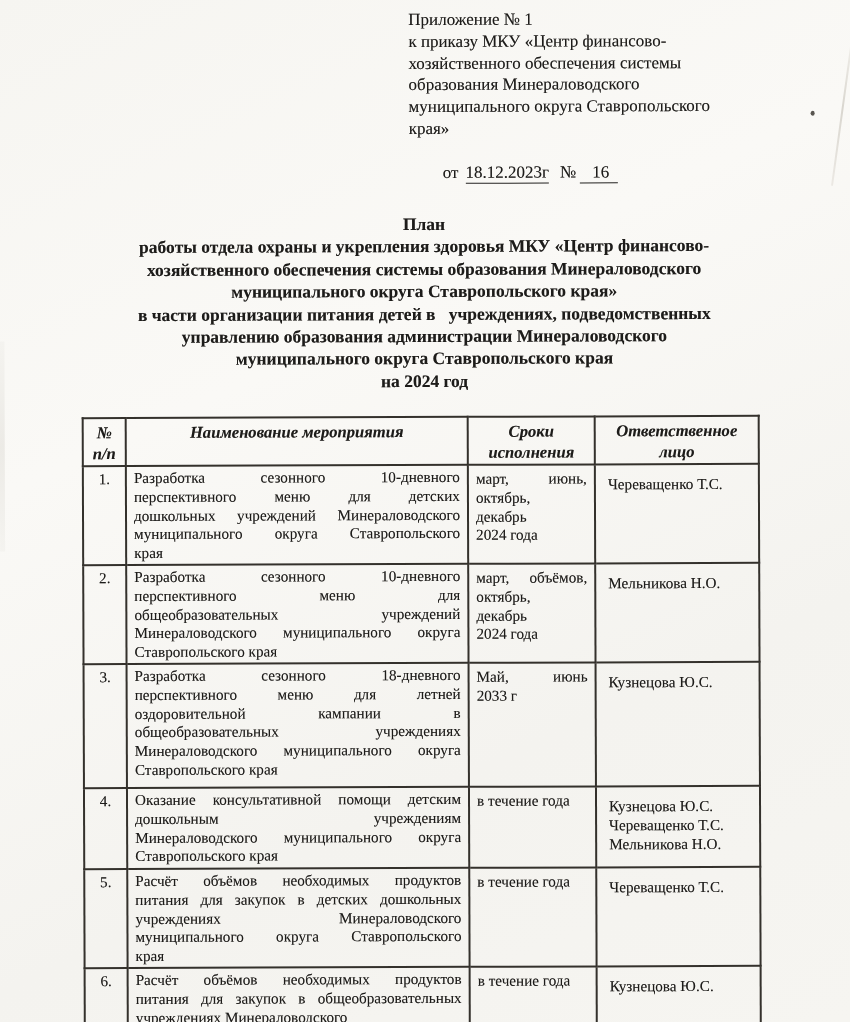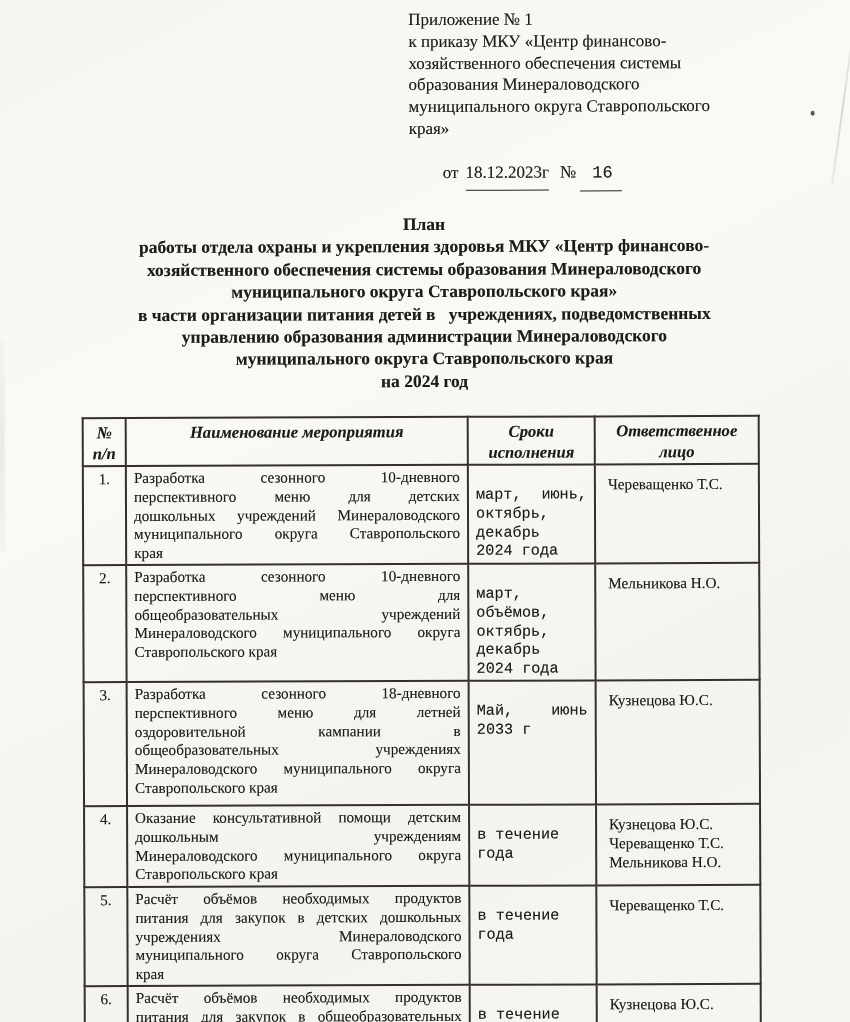--- a/index.html
+++ b/index.html
@@ -10,38 +10,38 @@
     color:#1d1c1a;
     text-shadow:0 0 .55px rgba(35,32,28,.45);
   }
   .sheet{position:absolute;inset:0;transform:rotate(-0.2deg);transform-origin:50% 50%;}
 
   
   .apx{position:absolute;left:410px;top:9px;width:380px;font-size:17px;line-height:21.8px;}
   .apx-line{white-space:pre-wrap;}
   .order-line{margin-top:0;}
   .order-from{margin-right:7px;text-align:right;}
-  .u{border-bottom:1.5px solid #232220;padding-bottom:8px;}
+  .u{border-bottom:1.5px solid #232220;padding-bottom:1px;}
   .order-no{margin:0 4px 0 11px;}
-  .u-num{padding-left:12px;padding-right:9px;font-family:Liberation Mono, monospace;}
+  .u-num{padding-left:12px;padding-right:9px;}
 
   
   .title{position:absolute;left:62px;top:213px;width:726px;text-align:center;
          font-size:17.5px;line-height:22.4px;font-weight:bold;}
   .t-line{white-space:pre-wrap;}
 
   
   table.plan{position:absolute;left:82px;top:416px;width:676px;border-collapse:collapse;
              table-layout:fixed;font-size:15.2px;line-height:18.8px;}
   .plan th,.plan td{border:2px solid #34312c;vertical-align:top;padding:2px 7px 1px 7px;overflow:hidden;}
   .plan th{font-weight:bold;font-style:italic;text-align:center;font-size:16.6px;line-height:21px;
            white-space:pre-line;padding-top:3px;}
   td.c-num{text-align:center;padding-left:2px;padding-right:2px;padding-top:3px;}
   td.c-resp{white-space:pre-line;padding-left:12px;padding-top:10px;}
-  td.c-time{padding-top:20px;font-family:Liberation Mono, monospace;}
+  td.c-time{padding-top:4px;}
   .jl{text-align:justify;text-align-last:justify;}
   .jl-last{text-align:justify;text-align-last:left;}
 
   
   .art-dot{position:absolute;left:812px;top:112px;width:4px;height:5px;border-radius:50%;
            background:#3c3833;opacity:.85;}
   .art-curve{position:absolute;left:842px;top:46px;width:2px;height:142px;
              background:linear-gradient(#efede8,#d9d6cf 45%,#ece9e4);
              transform:rotate(8deg);border-radius:2px;}
   .art-smudge{position:absolute;left:0;top:340px;width:5px;height:210px;

